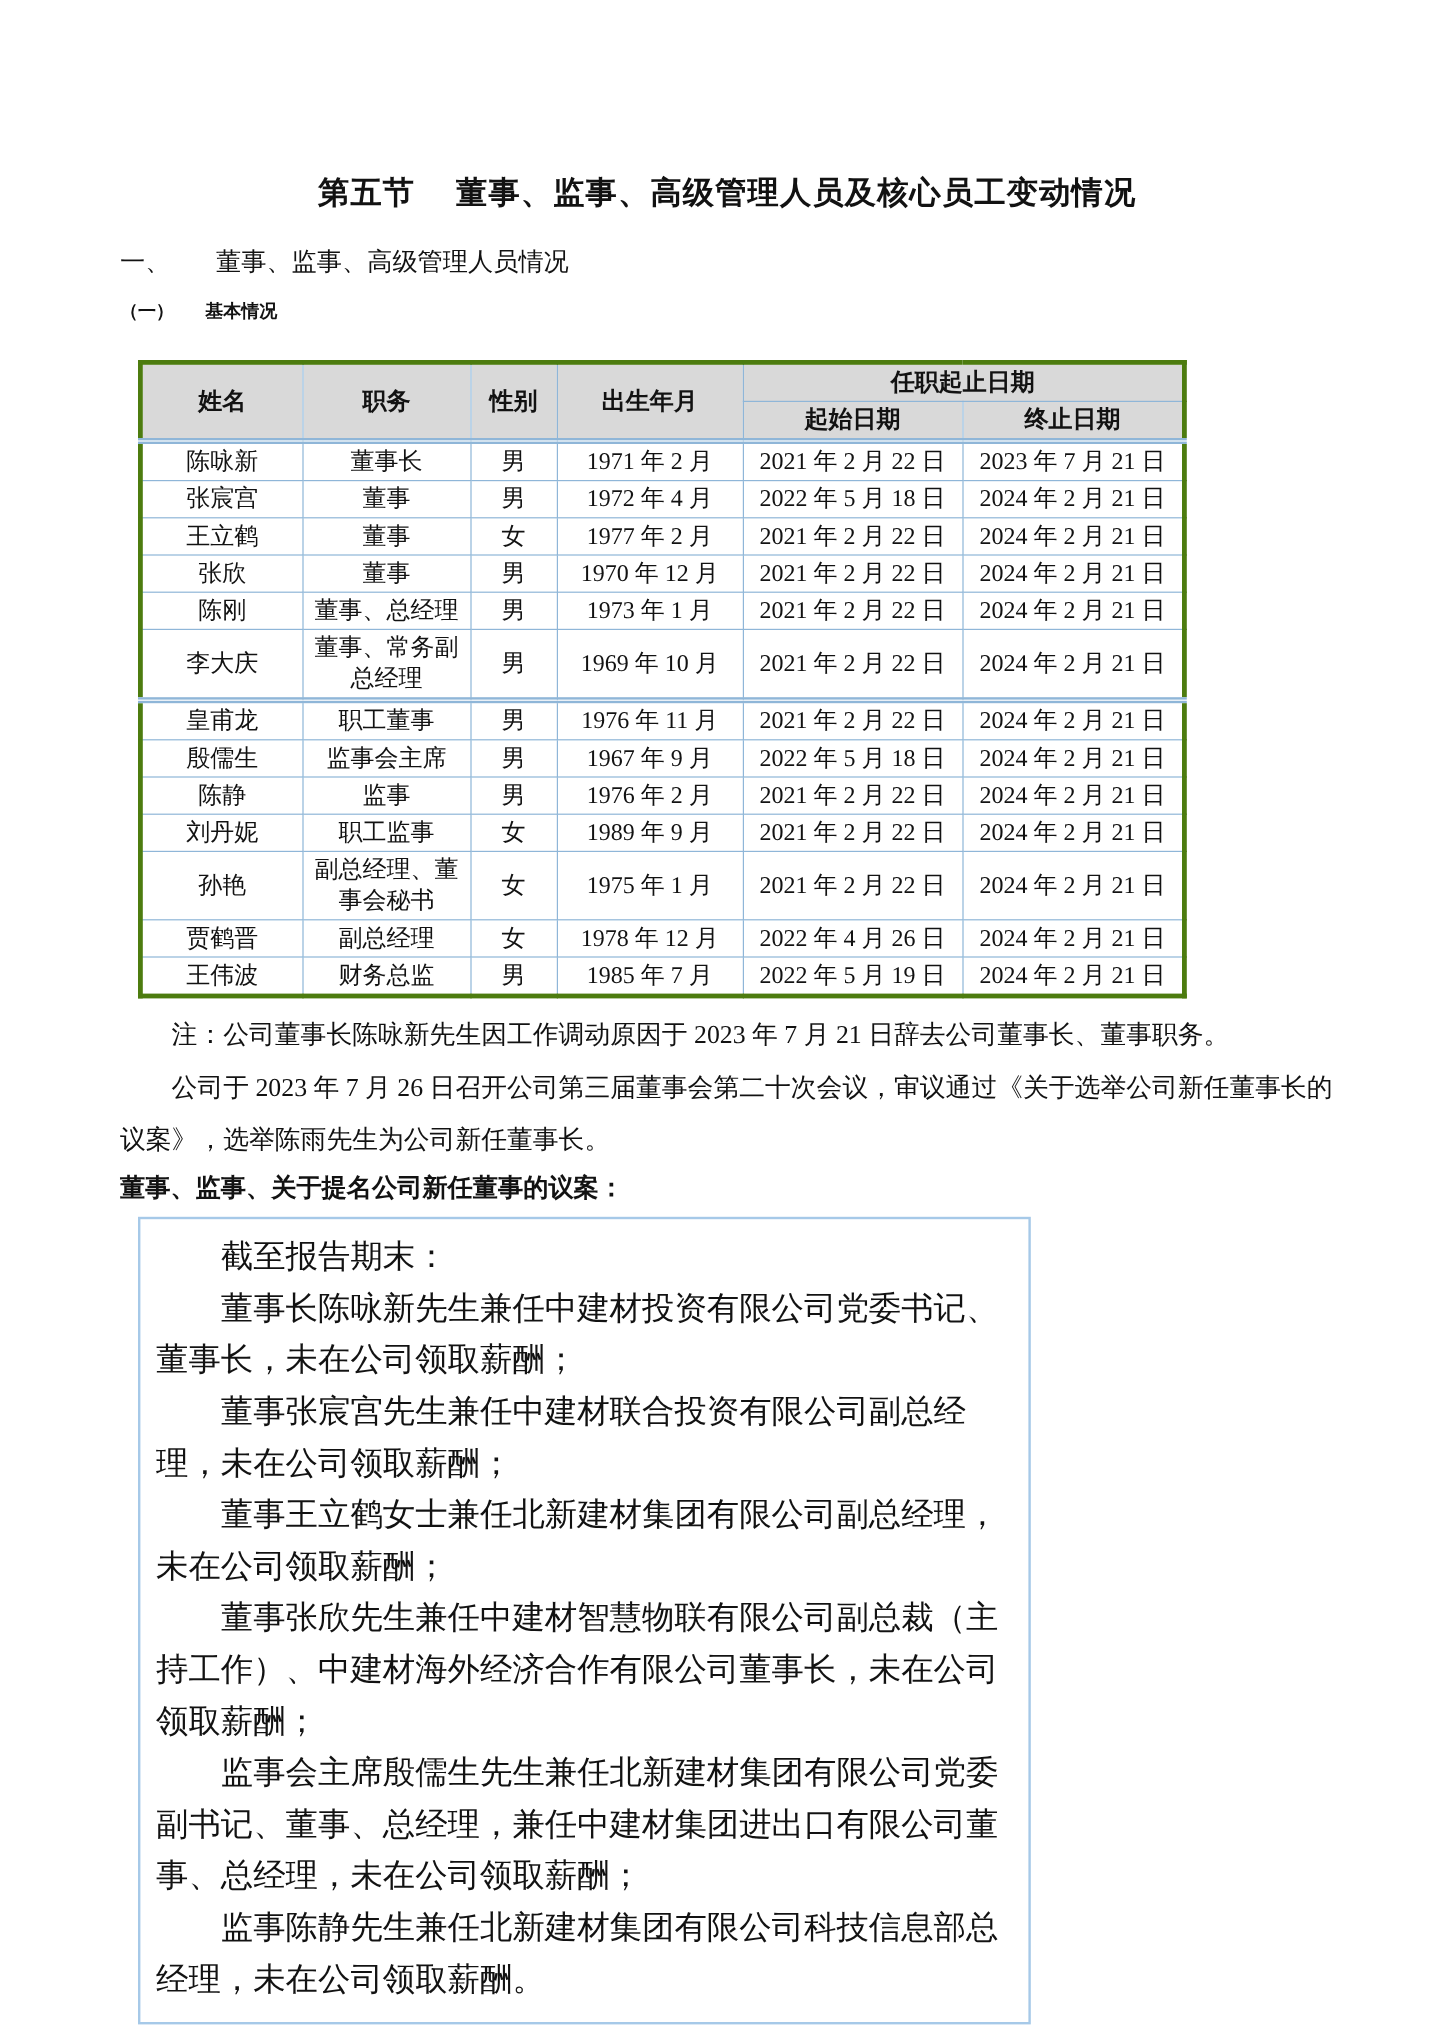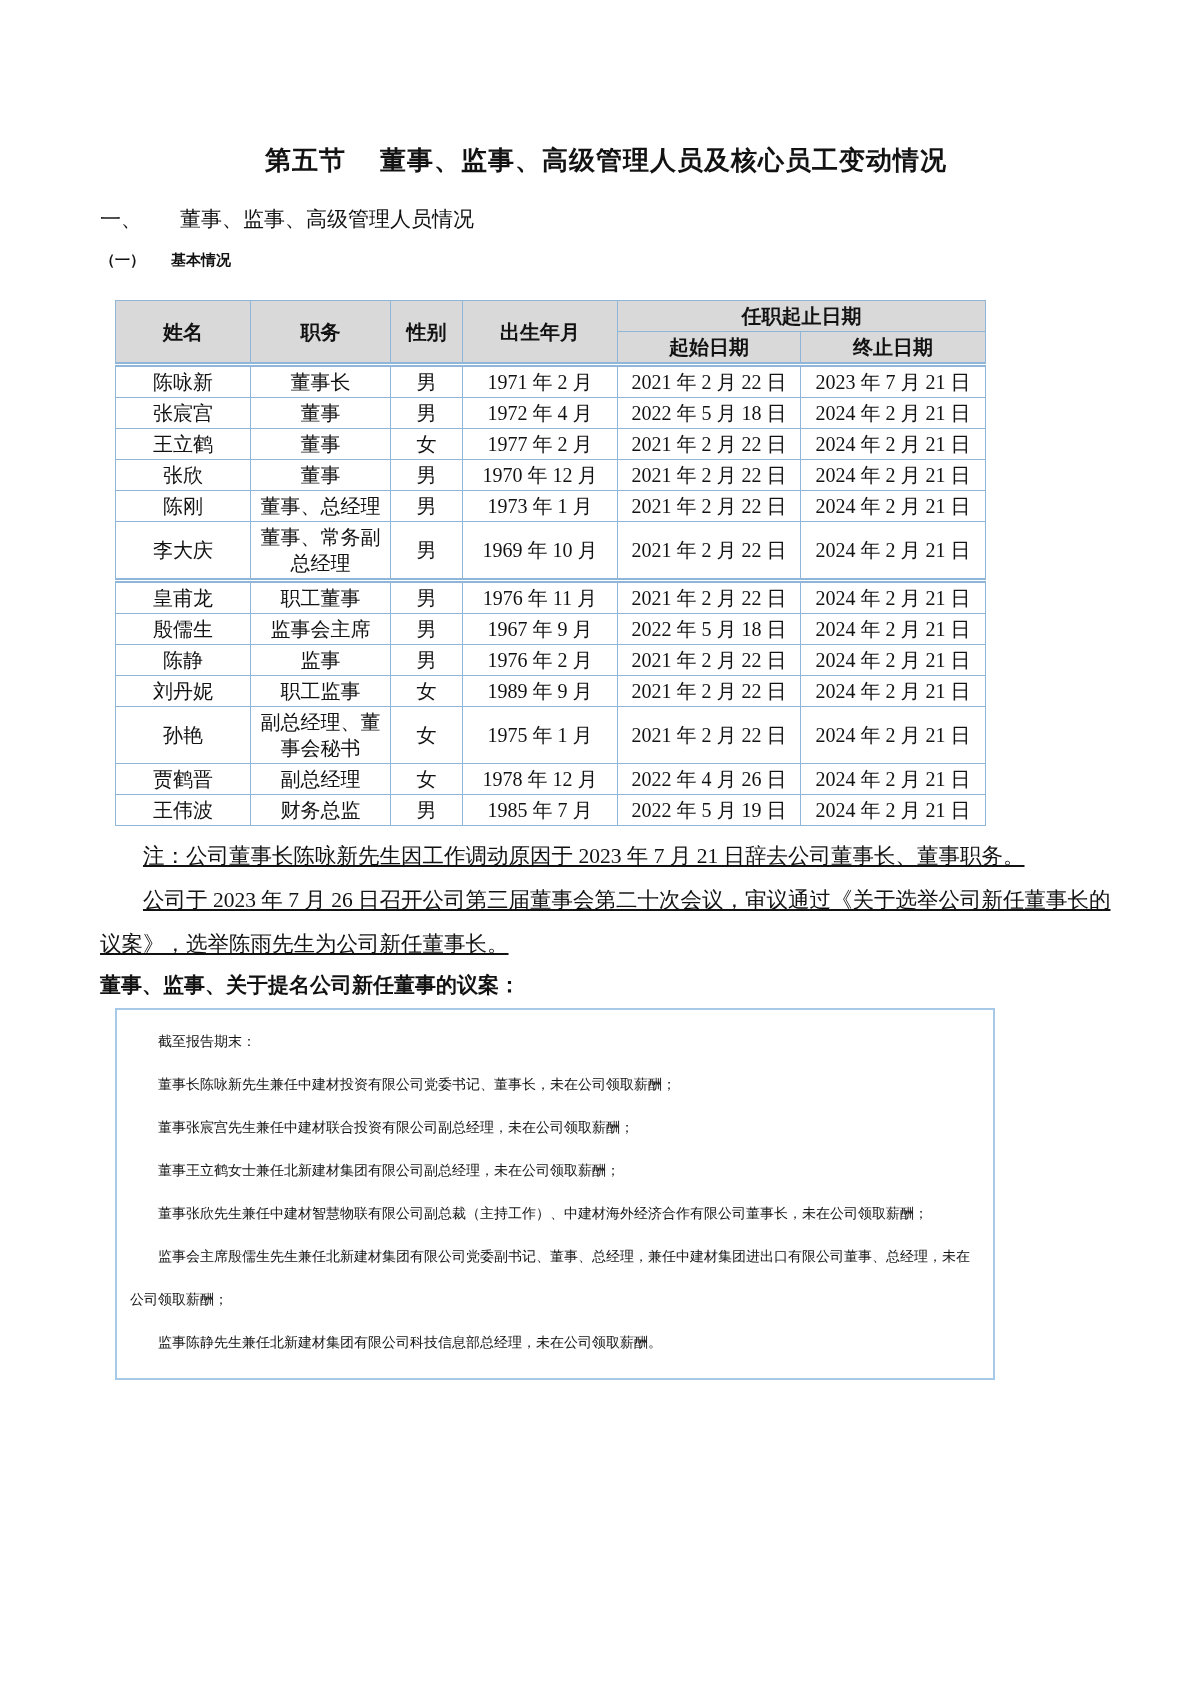--- a/index.html
+++ b/index.html
@@ -21,42 +21,42 @@
   }
   .h2 .num { margin-right:38px; }
   .h3 {
     margin-top:12px; font-family:"Liberation Sans","DejaVu Sans",sans-serif;
     font-weight:700; font-size:15px; line-height:28px;
   }
   .h3 .num { margin-right:26px; }
 
   table.officers {
     margin:26px 0 0 15px; width:870px; border-collapse:collapse; table-layout:fixed;
-    font-size:20px; border:1px solid #4d7c0f;
+    font-size:20px; border:4px solid #4d7c0f;
   }
   table.officers th, table.officers td {
     border:1px solid #8fb6d8; text-align:center; vertical-align:middle;
     padding:2px 4px; line-height:26px; overflow:hidden;
   }
   table.officers thead th { background:#d9d9d9; font-weight:700; }
   table.officers thead { border-bottom:5px double #8fb6d8; }
   tr.split { border-bottom:5px double #8fb6d8; }
 
   .notes { margin-top:8px; font-size:21.5px; line-height:44px; }
-  .notes p { margin:0;text-decoration:underline; }
+  .notes p { margin:0; }
   .indent { text-indent:2em; }
 
   .rel-heading {
     margin-top:2px; font-family:"Liberation Sans","DejaVu Sans",sans-serif;
     font-weight:700; font-size:21px; line-height:34px;
   }
   .rel-box {
-    box-sizing:border-box; margin-top:6px; margin-left:15px; width:880px;
+    box-sizing:border-box; margin-top:6px; margin-left:15px; width:744px;
     border:2px solid #a6c9e8; padding:10px 13px 14px 13px;
-    font-size:14px; line-height:43px;
+    font-size:27px; line-height:43px;
   }
   .rel-box p { margin:0; }
 </style>
 </head>
 <body>
 
 <div class="page">
 
   <div class="doc-title">
     <span class="num">第五节</span><span>董事、监事、高级管理人员及核心员工变动情况</span>

